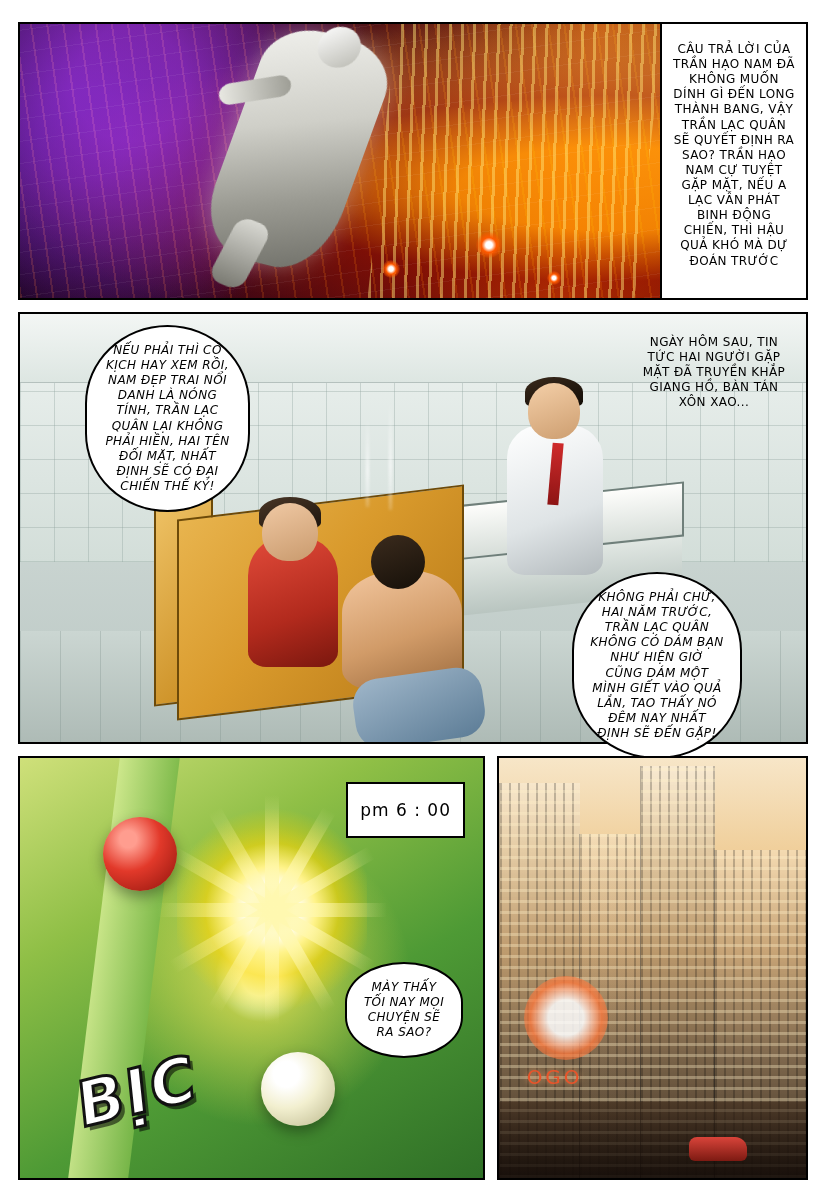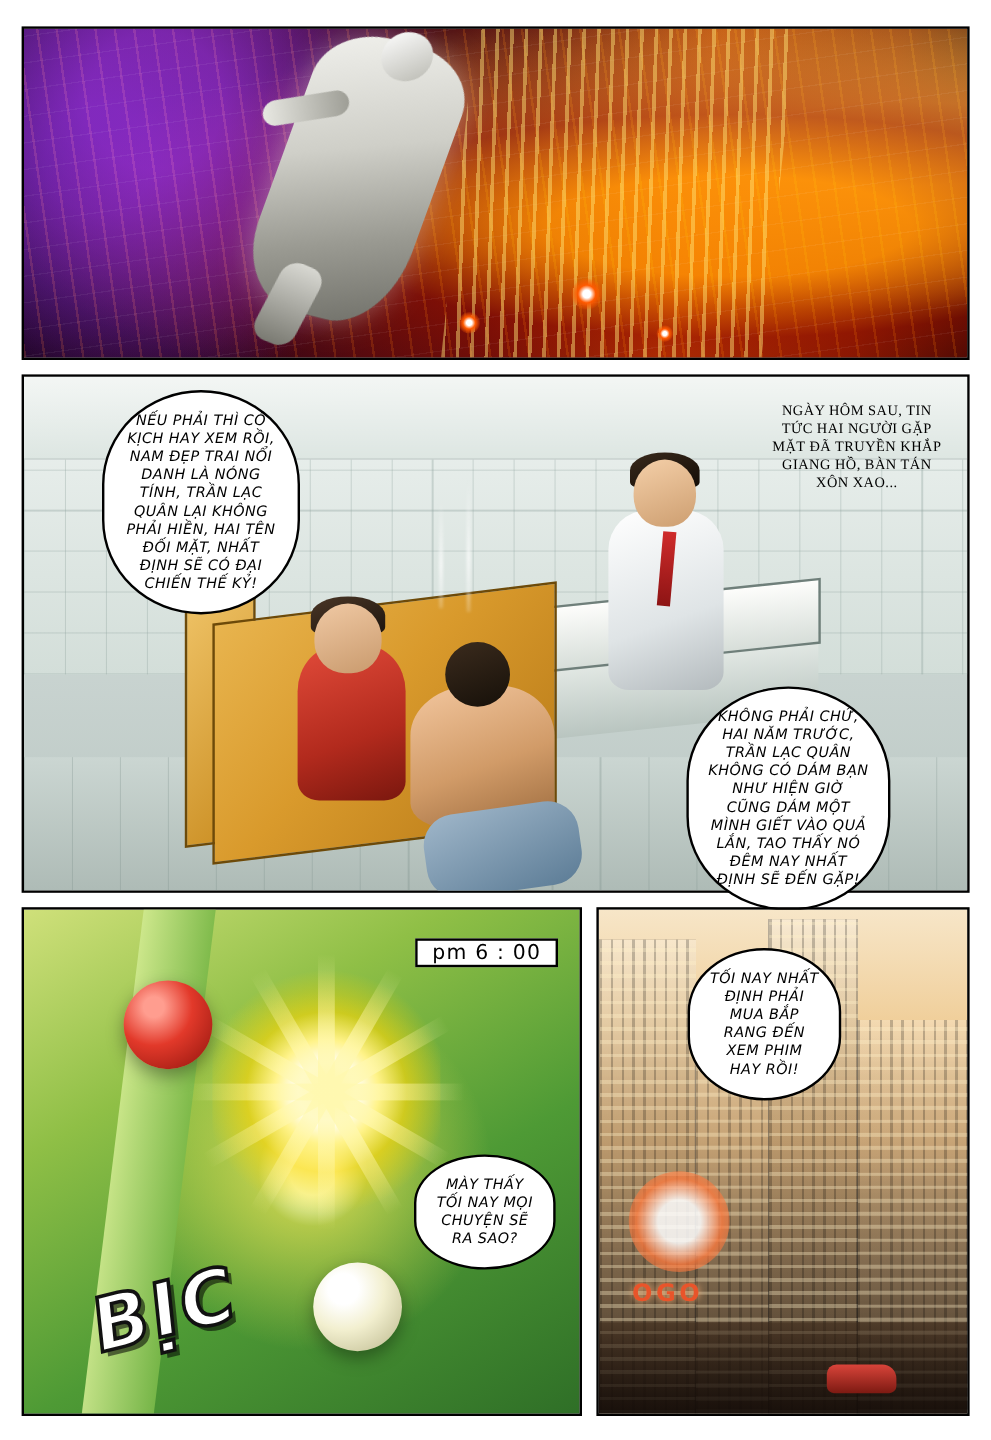--- a/index.html
+++ b/index.html
@@ -237,21 +237,21 @@
     color: #ffffff;
     -webkit-text-stroke: 3px #111;
     text-shadow: 4px 5px 0 rgba(0,0,0,.55);
     transform: rotate(-14deg) skewX(-8deg);
   }
   .timebox {
     position: absolute;
     right: 18px; top: 24px;
     background: #ffffff;
     border: 2px solid #000;
-    padding: 0 12px;
+    padding: 16px 12px;
     font-size: 17px;
     letter-spacing: 1px;
     color: #000;
   }
 
   
   #panel4 {
     left: 497px; top: 756px; width: 311px; height: 424px;
     background:
       linear-gradient(180deg, #f7e6c8 0%, #f0cf9b 22%, #d9a96b 46%, #9b7a52 70%, #5d4a36 100%);
@@ -267,21 +267,21 @@
       repeating-linear-gradient(0deg, rgba(255,240,200,.35) 0 3px, rgba(0,0,0,0) 3px 11px),
       repeating-linear-gradient(90deg, rgba(0,0,0,.22) 0 2px, rgba(0,0,0,0) 2px 9px);
   }
   #panel4 .sign {
     position: absolute; left: 8%; top: 52%;
     width: 84px; height: 84px; border-radius: 50%;
     background: radial-gradient(circle, rgba(255,255,255,.85) 0 30%, rgba(255,120,60,.75) 60%, rgba(255,60,0,0) 100%);
   }
   #panel4 .logo-text {
     position: absolute; left: 9%; top: 73%;
-    color: #e9542a; font-weight: 700; font-size: 20px; letter-spacing: 3px;
+    color: #e9542a; font-weight: 400; font-size: 20px; letter-spacing: 3px;
     text-shadow: 0 0 6px rgba(255,180,120,.9);
   }
   #panel4 .street {
     position: absolute; left: 0; bottom: 0; width: 100%; height: 18%;
     background: linear-gradient(180deg, rgba(60,40,25,.55), rgba(20,12,8,.9));
   }
   #panel4 .car {
     position: absolute; bottom: 4%; left: 62%;
     width: 58px; height: 24px; border-radius: 8px 12px 6px 6px;
     background: linear-gradient(180deg,#d9443a,#7d1a12);
@@ -300,21 +300,21 @@
     font-size: 12px;
     padding: 9px 11px;
     box-sizing: border-box;
   }
   .balloon.rect { border-radius: 0; }
   .balloon.oval { border-radius: 50% / 42%; padding: 16px 16px; font-style: italic; }
 
   
   #nar1 { left: 18px; top: 152px; width: 228px; }
   #nar2 { left: 660px; top: 22px; width: 148px; height: 278px; padding-top: 18px; }
-  #nar3 { left: 628px; top: 326px; width: 172px; border: 0; background: transparent; font-family: Liberation Serif, serif; }
+  #nar3 { left: 628px; top: 326px; width: 172px; border: 0; background: transparent; }
 
   
   #b1 { left: 85px; top: 325px; width: 165px; }
   #b2 { left: 630px; top: 424px; width: 172px; }
   #b3 { left: 572px; top: 572px; width: 170px; }
 
   
   #b4 { left: 345px; top: 962px; width: 118px; }
   #b5 { left: 573px; top: 790px; width: 128px; }
 </style>
@@ -330,20 +330,21 @@
     <div class="glowdot" style="left:46%;top:86%;width:18px;height:18px;"></div>
     <div class="glowdot" style="left:67%;top:90%;width:14px;height:14px;"></div>
     <div class="figure">
       <div class="head"></div>
       <div class="arm"></div>
       <div class="leg"></div>
     </div>
   </div>
 
 
+  <div class="balloon rect" id="nar2">CÂU TRẢ LỜI CỦA TRẦN HẠO NAM ĐÃ KHÔNG MUỐN DÍNH GÌ ĐẾN LONG THÀNH BANG, VẬY TRẦN LẠC QUÂN SẼ QUYẾT ĐỊNH RA SAO? TRẦN HẠO NAM CỰ TUYỆT GẶP MẶT, NẾU A LẠC VẪN PHÁT BINH ĐỘNG CHIẾN, THÌ HẬU QUẢ KHÓ MÀ DỰ ĐOÁN TRƯỚC</div>
 
   <div class="panel" id="panel2">
     <div class="tilewall"></div>
     <div class="ceiling"></div>
     <div class="floor"></div>
     <div class="counter"></div>
     <div class="table"></div>
     <div class="booth2"></div>
     <div class="booth"></div>
 
@@ -404,15 +405,14 @@
     </div>
     <div class="bldg" style="left:70%;top:22%;width:30%;height:78%;">
       <div class="windows"></div>
     </div>
     <div class="sign"></div>
     <div class="logo-text">OGO</div>
     <div class="street"></div>
     <div class="car"></div>
   </div>
 
-  <div class="balloon oval" id="b5">TỐI NAY NHẤT ĐỊNH PHẢI MUA BẮP RANG ĐẾN XEM PHIM HAY RỒI!</div>
 
 </div>
 
 </body></html>

